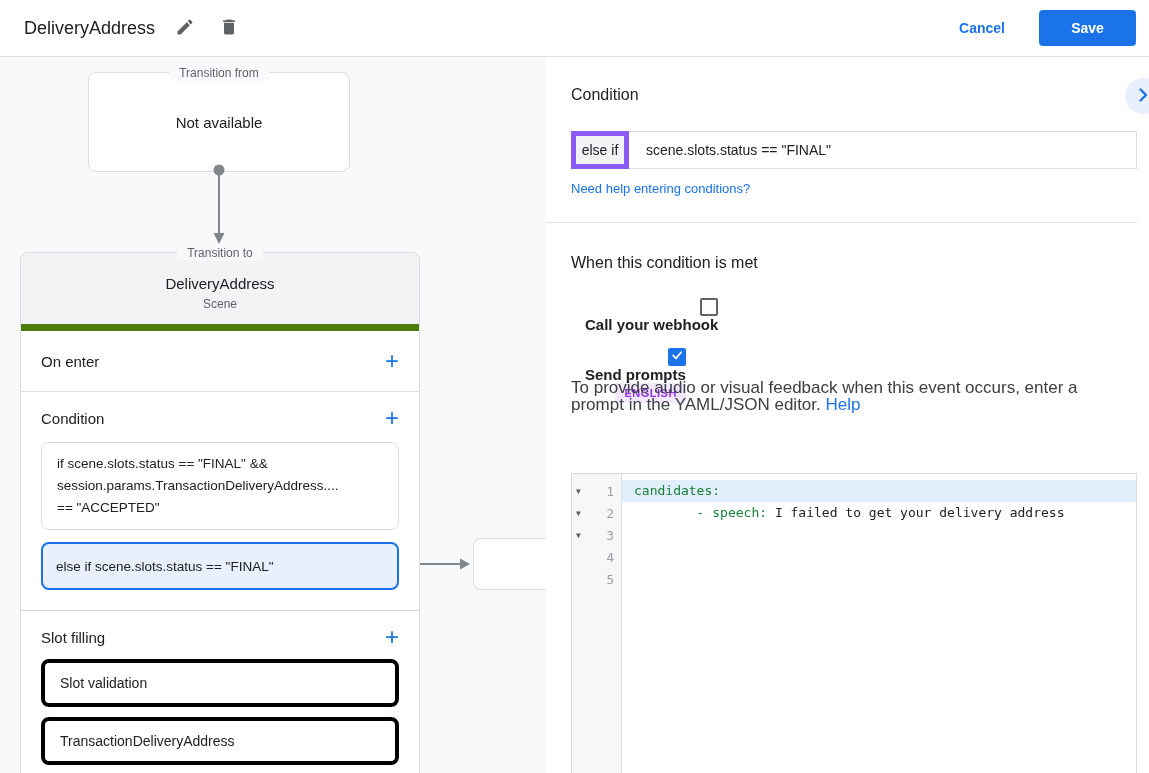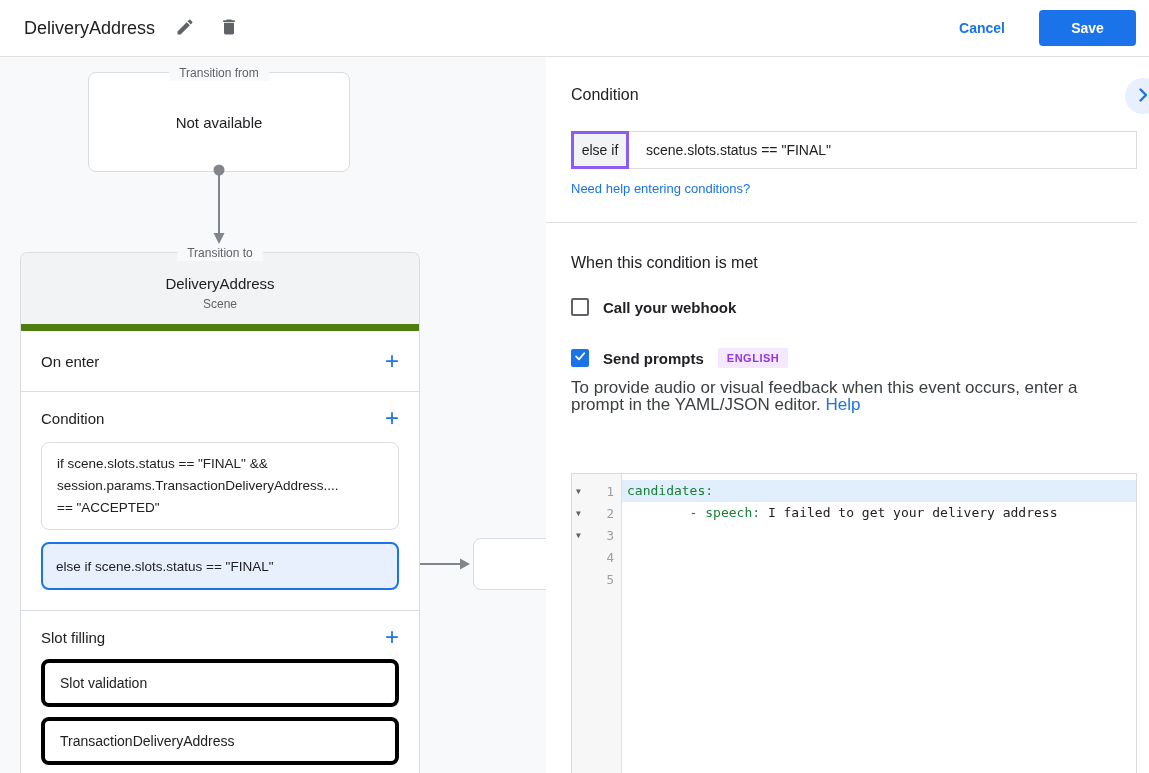--- a/index.html
+++ b/index.html
@@ -51,29 +51,29 @@
   .target-box { position:absolute; left:473px; top:481px; width:86px; height:52px; background:#fff;
                 border:1px solid #dadce0; border-radius:8px; }
 
   
   .panel { position:absolute; left:546px; top:57px; width:603px; height:716px; background:#fff; z-index:2; }
   .panel-title { position:absolute; left:25px; top:29px; font-size:16px; color:#202124; }
   .collapse-btn { position:absolute; left:579px; top:21px; width:36px; height:36px; border-radius:50%;
                   background:#e8f0fe; border:none; cursor:pointer; display:flex; align-items:center;
                   justify-content:center; }
   .cond-input-row { position:absolute; left:25px; top:74px; width:566px; height:38px; display:flex; }
-  .cond-prefix { width:58px; background:#f1f3f4; border:3px solid #8b5cf6; display:flex; align-items:center;
+  .cond-prefix { width:58px; background:#f1f3f4; border:5px solid #8b5cf6; display:flex; align-items:center;
                  justify-content:center; font-size:14px; color:#202124; }
   .cond-input { flex:1; border:1px solid #dadce0; border-left:none; background:#fff; padding:0 17px;
                 font-size:14px; color:#202124; font-family:"Liberation Sans",sans-serif; }
   .help-link { position:absolute; left:25px; top:124px; font-size:13px; color:#1a73e8;
                text-decoration:none; cursor:pointer; }
   .panel-divider { position:absolute; left:0; top:165px; width:591px; height:1px; background:#e0e0e0; }
   .section-title { position:absolute; left:25px; top:197px; font-size:16px; color:#202124; }
-  .check-row { position:absolute; left:25px; display:flex; align-items:center; cursor:pointer; }
+  .check-row { position:absolute; left:25px; display:flex; align-items:flex-end; cursor:pointer;flex-direction:column; }
   .check-row.webhook { top:241px; }
   .check-row.prompts { top:291px; }
   .checkbox { width:18px; height:18px; border:2px solid #5f6368; border-radius:2px; background:#fff; }
   .checkbox.checked { border-color:#1a73e8; background:#1a73e8; display:flex; align-items:center;
                       justify-content:center; }
   .check-label { margin-left:14px; font-size:15px; font-weight:700; color:#202124; }
   .lang-badge { margin-left:14px; background:#f3e8fd; color:#9334e6; font-size:11px; font-weight:700;
                 letter-spacing:0.5px; padding:4px 9px; border-radius:2px; }
   .desc { position:absolute; left:25px; top:322px; width:562px; font-size:17px; color:#3c4043;
           line-height:17px; }
@@ -85,21 +85,21 @@
   .tab.active { background:#e8f0fe; color:#1a73e8; }
 
   
   .editor { position:absolute; left:25px; top:416px; width:566px; height:300px; border:1px solid #d9d9d9;
             border-bottom:none; display:flex; font-family:"DejaVu Sans Mono", monospace; }
   .gutter { width:50px; background:#f7f7f7; border-right:1px solid #e0e0e0; padding-top:6px; }
   .gutter-row { height:22px; display:flex; align-items:center; }
   .fold { width:16px; padding-left:4px; font-size:8px; color:#5f6368; cursor:pointer; }
   .lineno { flex:1; text-align:right; padding-right:7px; font-size:12.5px; color:#9aa0a6; }
   .code-area { flex:1; padding-top:6px; overflow:hidden; }
-  .code-row { height:22px; line-height:22px; font-size:13px; white-space:pre; padding-left:5px; color:#202124; }
+  .code-row { height:22px; line-height:22px; font-size:13px; white-space:pre; padding-left:12px; color:#202124; }
   .code-row.current { background:#e1eefb; }
   .tok-key { color:#188038; }
 </style>
 </head>
 <body>
 
 <div class="root">
 
   <div class="topbar">
     <div class="topbar-title">DeliveryAddress</div>

